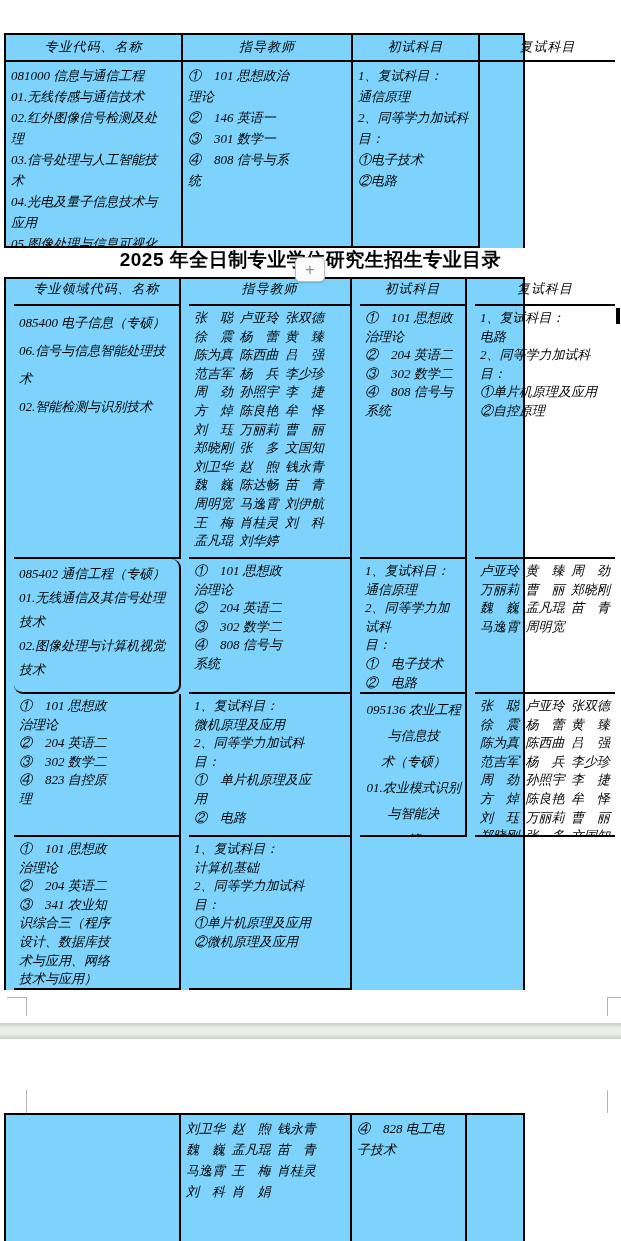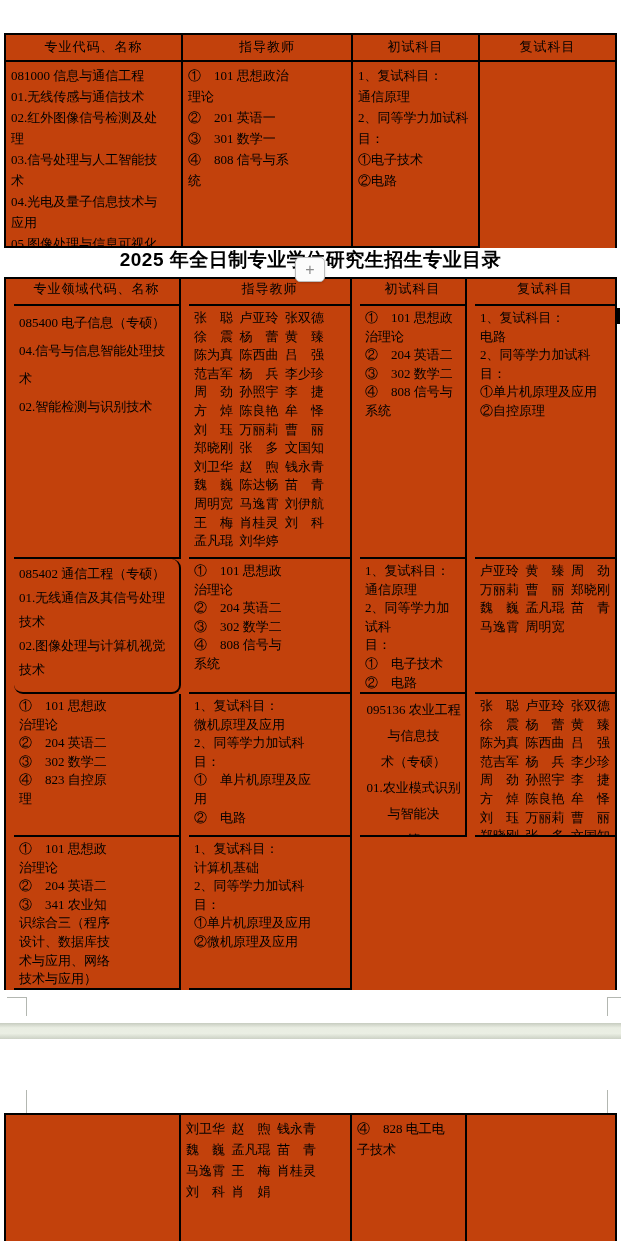--- a/index.html
+++ b/index.html
@@ -13,25 +13,26 @@
   }
   .doc-title{
     position:absolute;left:0;width:621px;
     text-align:center;
     font-family:"Liberation Sans","DejaVu Sans",sans-serif;
     font-weight:bold;font-size:19px;line-height:26px;
     letter-spacing:0.5px;
     white-space:nowrap;
   }
   .tbl{
-    position:absolute;left:4px;width:613px;
+    position:absolute;left:4px;width:521px;
     box-sizing:border-box;
     border:2px solid #000;border-bottom:none;
     display:grid;
-    background:#c2410c;
+    background:#7dd3fc;
+    font-style:italic;
   }
   .tbl>div{
     box-sizing:border-box;
     border-right:2px solid #000;
     border-bottom:2px solid #000;
     overflow:hidden;
     white-space:pre-wrap;
     font-size:13px;
     padding:3px 3px 7px 5px;
   }
@@ -88,42 +89,42 @@
 01.无线传感与通信技术
 02.红外图像信号检测及处
 理
 03.信号处理与人工智能技
 术
 04.光电及量子信息技术与
 应用
 05.图像处理与信息可视化</div>
   <div>①　101 思想政治
 理论
-②　201 英语一
+②　146 英语一
 ③　301 数学一
 ④　808 信号与系
 统</div>
   <div>1、复试科目：
 通信原理
 2、同等学力加试科
 目：
 ①电子技术
 ②电路</div>
 </div>
 
 <div class="doc-title" style="top:247px;">2025 年全日制专业学位研究生招生专业目录</div>
 
 <div class="tbl t2" style="top:277px;">
   <div class="hc">专业领域代码、名称</div>
   <div class="hc">指导教师</div>
   <div class="hc">初试科目</div>
   <div class="hc">复试科目</div>
 
   <div class="lh28">085400 电子信息（专硕）
-04.信号与信息智能处理技
+06.信号与信息智能处理技
 术
 02.智能检测与识别技术</div>
   <div>张　聪  卢亚玲  张双德
 徐　震  杨　蕾  黄　臻
 陈为真  陈西曲  吕　强
 范吉军  杨　兵  李少珍
 周　劲  孙照宇  李　捷
 方　焯  陈良艳  牟　怿
 刘　珏  万丽莉  曹　丽
 郑晓刚  张　多  文国知

